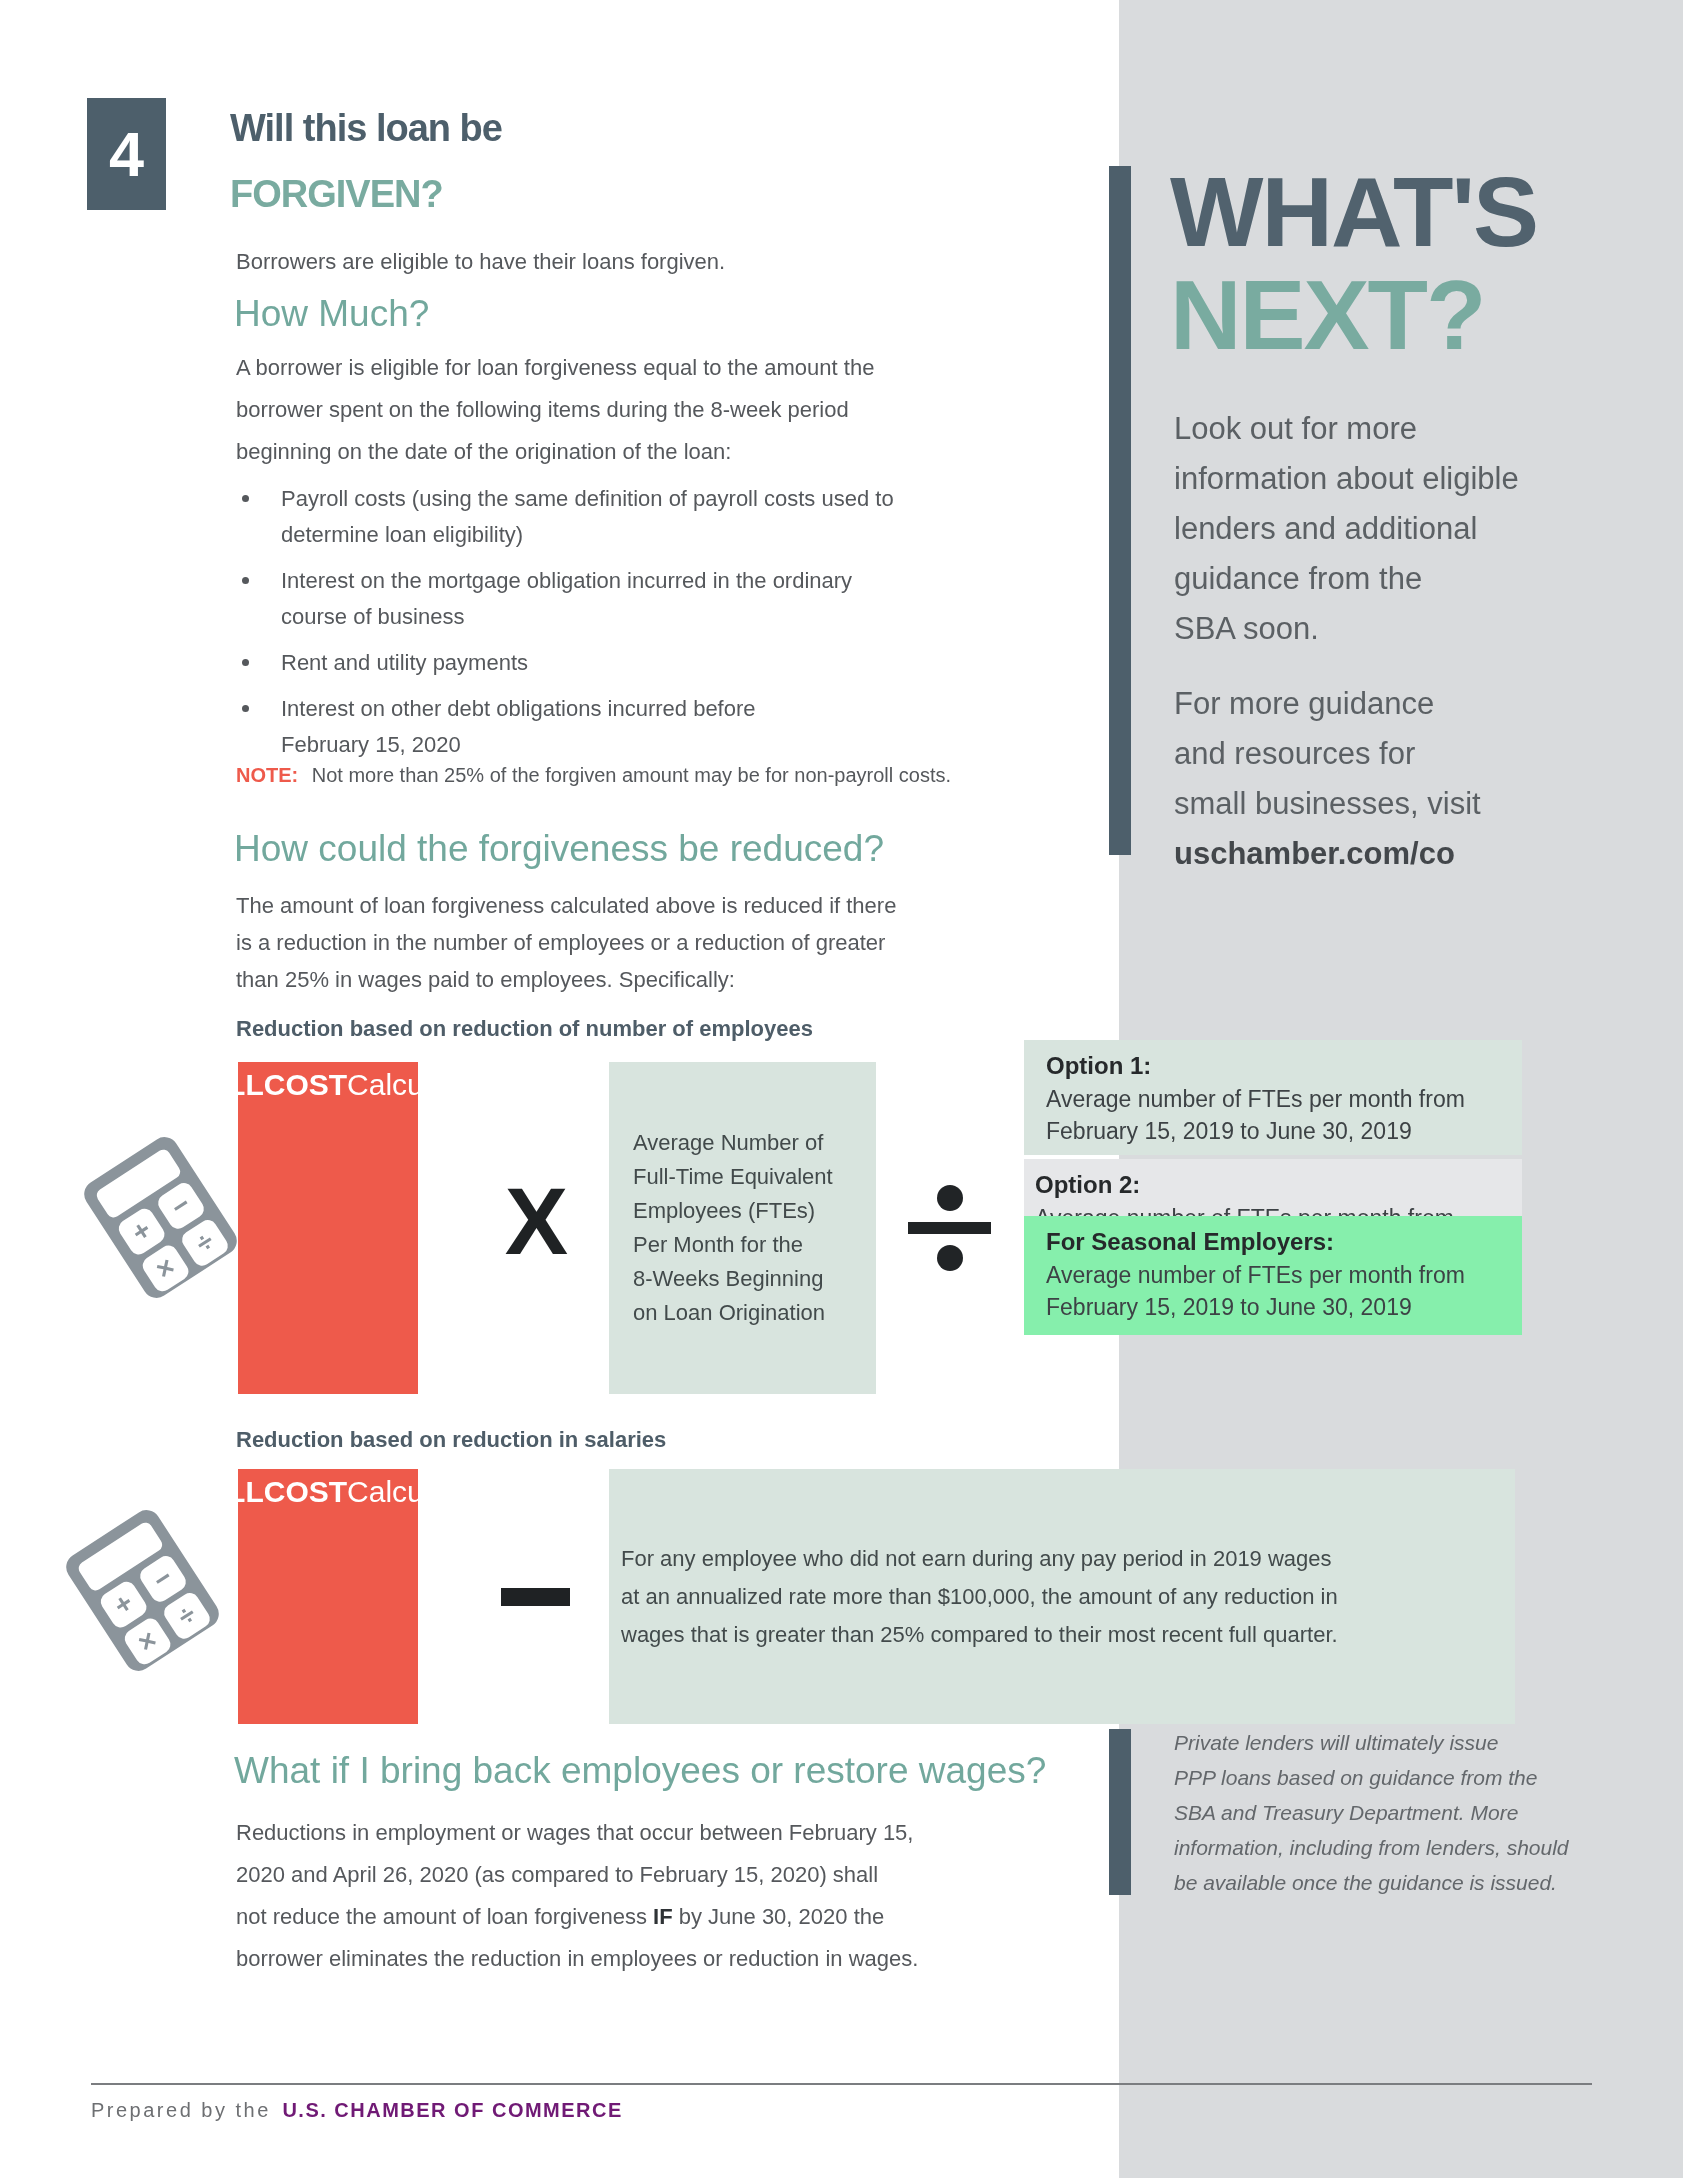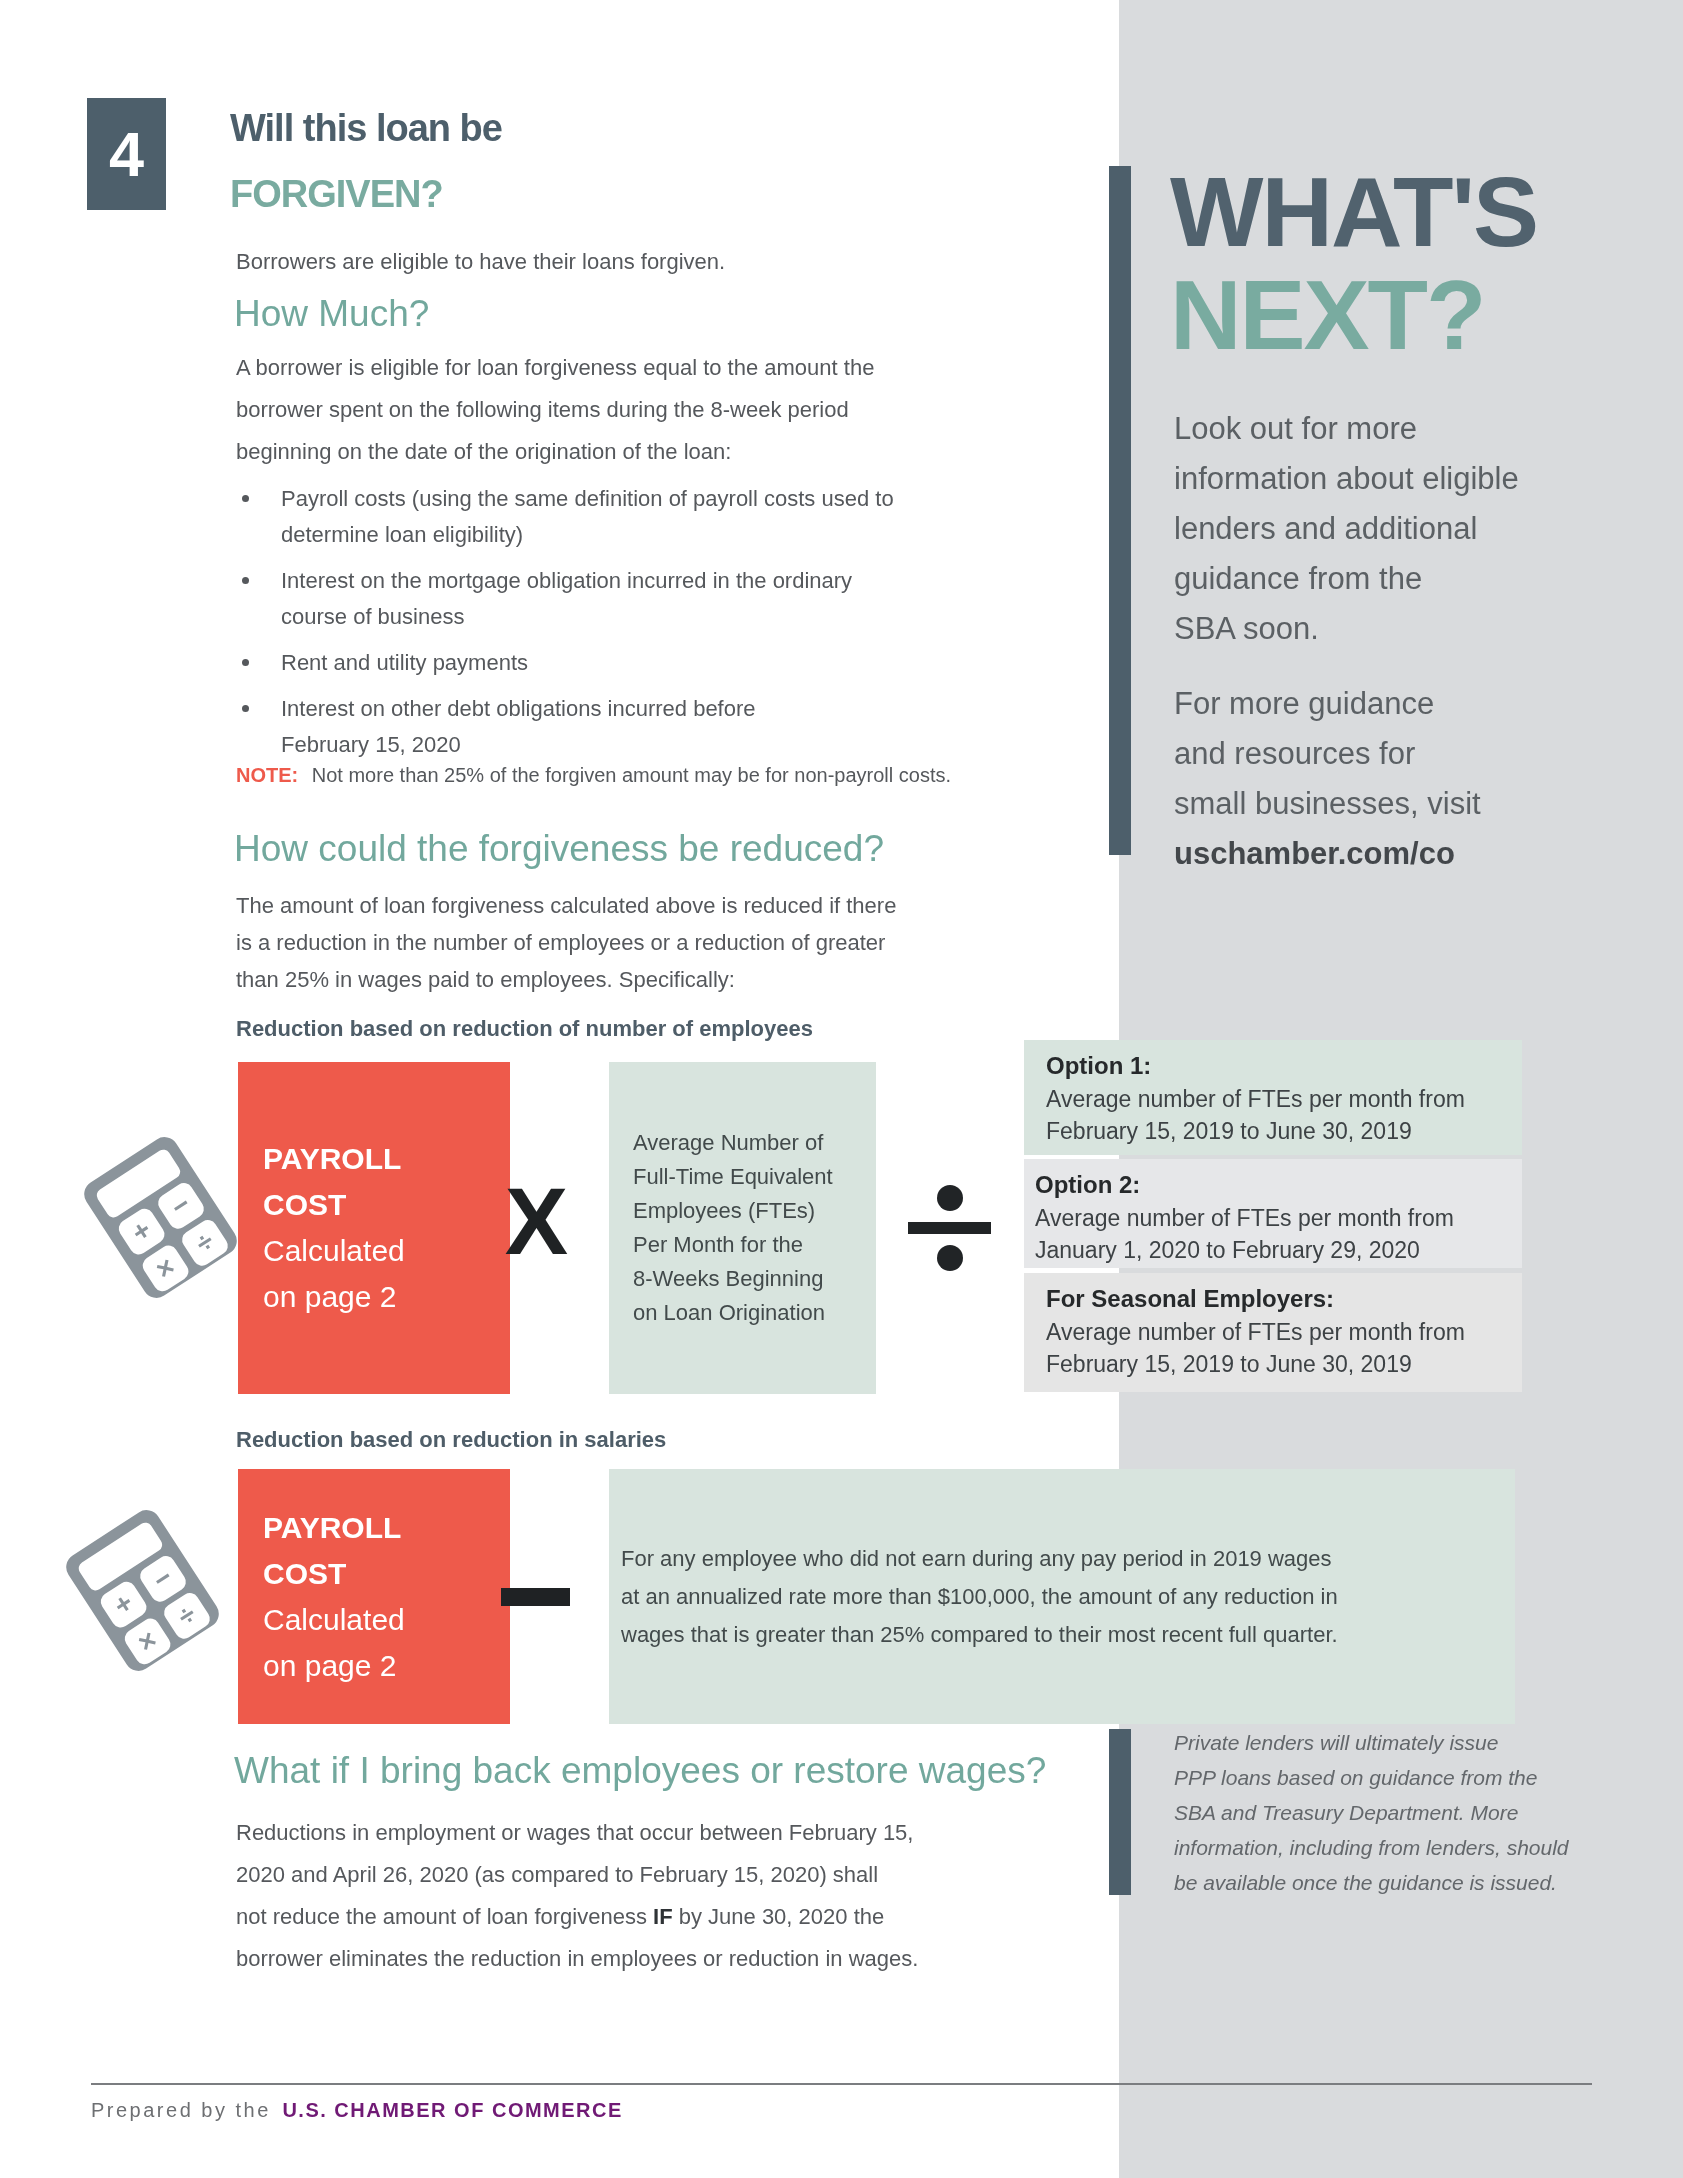--- a/index.html
+++ b/index.html
@@ -35,42 +35,42 @@
   .bullet-lines{font-size:22px;line-height:36px;color:#55585c;}
 
   .note{position:absolute;left:236px;top:764px;font-size:20px;}
   .note-label{color:#ee5a4b;font-weight:700;}
   .note-text{color:#55585c;margin-left:8px;}
 
   .diagram-label{position:absolute;left:236px;font-size:22px;font-weight:700;color:#4e5d68;}
   .label-employees{top:1016px;}
   .label-salaries{top:1427px;}
 
-  .redbox{position:absolute;left:238px;width:272px;background:#ee5a4b;color:#ffffff;
-    display:flex;flex-direction:column;justify-content:center;padding-left:25px;box-sizing:border-box;
+  .redbox{position:absolute;left:238px;width:180px;background:#ee5a4b;color:#ffffff;
+    display:flex;flex-direction:row;justify-content:center;padding-left:25px;box-sizing:border-box;
     font-size:30px;line-height:46px;}
   .redbox .bold{font-weight:700;}
   .redbox1{top:1062px;height:332px;}
   .redbox2{top:1469px;height:255px;}
 
   .multiply{position:absolute;left:481px;top:1174px;width:111px;text-align:center;
     font-size:95px;line-height:95px;font-weight:700;color:#1f2224;}
 
   .greenbox1{position:absolute;left:609px;top:1062px;width:267px;height:332px;background:#d8e4de;
     display:flex;flex-direction:column;justify-content:center;padding-left:24px;box-sizing:border-box;
     font-size:22px;line-height:34px;color:#424a4b;}
 
   .divide{position:absolute;left:908px;top:1185px;width:83px;display:flex;flex-direction:column;align-items:center;}
   .divide-dot{width:26px;height:26px;border-radius:50%;background:#212426;}
   .divide-bar{width:83px;height:12px;background:#212426;margin:11px 0;}
 
   .opt{position:absolute;left:1024px;width:498px;box-sizing:border-box;padding:9px 20px 0 22px;}
   .opt1{top:1040px;height:115px;background:#d8e4de;}
   .opt2{top:1159px;height:109px;background:#e6e7e9;padding-left:11px;}
-  .opt3{top:1273px;height:119px;background:#e5e5e5;}
+  .opt3{top:1216px;height:119px;background:#86efac;}
   .opt-title{font-size:24px;font-weight:700;color:#26292b;line-height:34px;}
   .opt-line{font-size:23px;color:#3d4245;line-height:32px;}
 
   .minus-bar{position:absolute;left:501px;top:1588px;width:69px;height:18px;background:#1f2224;}
 
   .greenbox2{position:absolute;left:609px;top:1469px;width:906px;height:255px;background:#d8e4de;
     display:flex;flex-direction:column;justify-content:center;padding-left:12px;box-sizing:border-box;
     font-size:22px;line-height:38px;color:#424a4b;}
 
   

